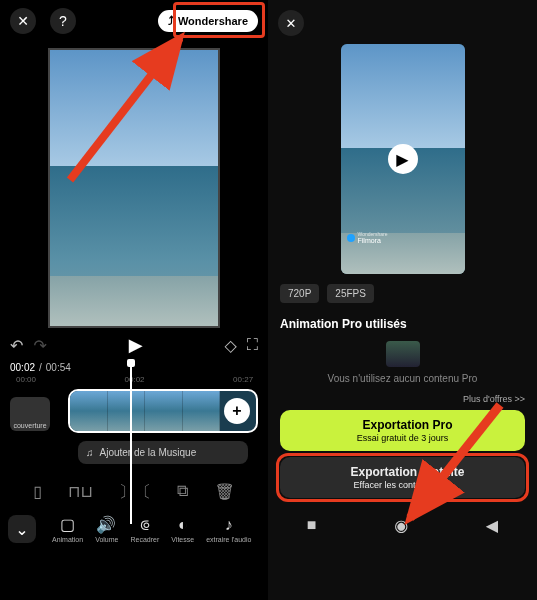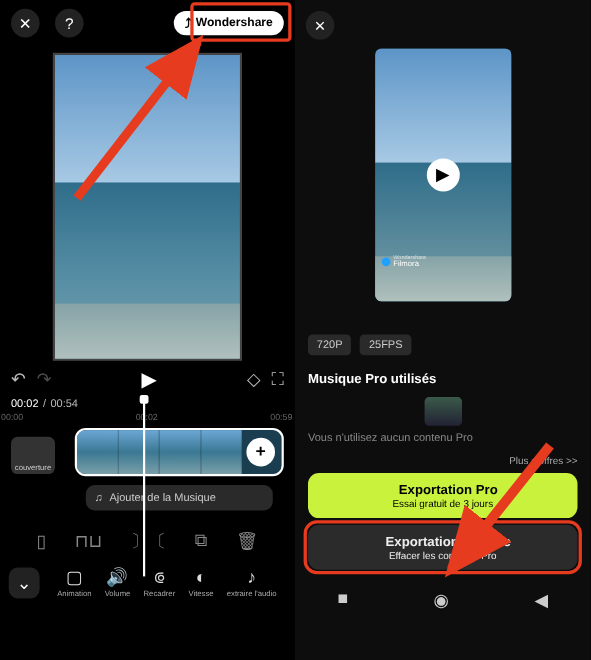--- a/index.html
+++ b/index.html
@@ -22,21 +22,21 @@
   .shore { position:absolute; bottom:0; left:0; right:0; height:18%; background: linear-gradient(#86a3a7, #b0c0bd); }
   .arrow { position:absolute; pointer-events:none; }
 
   .transport { display:flex; align-items:center; gap:10px; padding:6px 10px; }
   .transport .spacer { flex:1; }
   .tbtn { color:#bbb; font-size:16px; cursor:pointer; }
   .play { font-size:18px; color:#fff; }
 
   .timecode { font-size:10px; color:#bbb; padding:0 10px; display:flex; gap:4px;}
   .timecode .cur { color:#fff; }
-  .ruler { position:relative; height:10px; margin:2px 1px 4px; font-size:8px; color:#666; }
+  .ruler { position:relative; height:10px; margin:2px 16px 4px; font-size:8px; color:#666; }
   .ruler span { position:absolute; top:0; }
 
   .timeline { position:relative; padding:0 10px; }
   .cover-chip { position:absolute; left:10px; top:8px; width:40px; height:34px; background:#333; border-radius:6px; font-size:7px; color:#ccc; display:flex; align-items:flex-end; justify-content:center; padding-bottom:2px; }
   .clip { margin-left:58px; height:44px; border:2px solid #fff; border-radius:10px; display:flex; align-items:center; overflow:hidden; background:#1a3d4f; position:relative; }
   .clip .tag { position:absolute; top:-11px; left:4px; display:flex; gap:4px; }
   .pill { background:#555; color:#eee; font-size:7px; padding:1px 4px; border-radius:6px; }
   .thumb { flex:1; height:100%; background: linear-gradient(#6ca7d6 0%, #3a7893 50%, #7a9fa8 100%); border-right:1px solid rgba(0,0,0,.2);}
   .addbtn { min-width:26px; height:26px; margin:0 6px 0 4px; background:#fff; color:#000; border-radius:50%; display:flex; align-items:center; justify-content:center; font-size:16px; font-weight:700; cursor:pointer;}
   .music { margin:8px 10px 0 68px; background:#2a2a2a; border-radius:8px; padding:6px 8px; font-size:10px; color:#ccc; display:flex; align-items:center; gap:6px; cursor:pointer;}
@@ -57,24 +57,24 @@
   .r-preview { position:relative; width:124px; height:230px; margin:8px auto 0; background:#1a3d4f; border-radius:6px; overflow:hidden; }
   .r-preview .sky2 { position:absolute; top:0; left:0; right:0; height:45%; background:linear-gradient(#5d95c7,#a7c9e4); }
   .r-preview .sea2 { position:absolute; top:45%; left:0; right:0; bottom:0; background:linear-gradient(#2f6d8a,#7a9fa8); }
   .r-preview .shore2 { position:absolute; bottom:0; left:0; right:0; height:18%; background:linear-gradient(#86a3a7,#b0c0bd); }
   .r-play { position:absolute; top:50%; left:50%; transform:translate(-50%,-50%); width:30px; height:30px; background:#fff; border-radius:50%; display:flex; align-items:center; justify-content:center; color:#000; cursor:pointer;}
   .wm { position:absolute; bottom:30px; left:6px; font-size:7px; color:#fff; display:flex; align-items:center; gap:3px; }
   .wm .dot { width:8px; height:8px; background:#1fa2ff; border-radius:50%; }
 
   .section { padding:0 12px; }
   .row { display:flex; align-items:center; justify-content:space-between; font-size:12px; color:#ddd; padding:8px 0;}
-  .chips { display:flex; gap:8px; padding-bottom:8px;margin-top:20px;}
+  .chips { display:flex; gap:8px; padding-bottom:8px;}
   .chip { background:#2a2a2a; color:#ccc; font-size:10px; padding:4px 8px; border-radius:4px; cursor:pointer;}
   .sub { font-size:12px; color:#fff; font-weight:600; padding:6px 0 4px;}
-  .probox { color:#888; font-size:10px; padding:6px 0 10px;}
+  .probox { text-align:center; color:#888; font-size:10px; padding:6px 0 10px;}
   .box-ic { width:34px; height:26px; margin:0 auto 6px; background:linear-gradient(#3a5a4a,#223); border-radius:4px; }
   .more { text-align:right; font-size:9px; color:#aaa; padding-right:12px; cursor:pointer;}
 
   .cta { margin:6px 12px; border-radius:10px; text-align:center; padding:8px 0; cursor:pointer; }
   .cta .t1 { font-size:12px; font-weight:700;padding-left:10px; }
   .cta .t2 { font-size:9px; margin-top:1px;}
   .cta-pro { background:#c9f23d; color:#000; }
   .cta-free { background:#2b2b2b; color:#eee; position:relative;}
   .hl-free { top:-4px; left:-4px; right:-4px; bottom:-4px; border:3px solid #e63b1f; border-radius:12px; position:absolute; pointer-events:none;}
 
@@ -124,21 +124,21 @@
   </div>
 
   <div class="timecode">
     <span class="cur">00:02</span>
     <span>/</span>
     <span>00:54</span>
   </div>
   <div class="ruler">
     <span style="left:0">00:00</span>
     <span style="left:46%">00:02</span>
-    <span style="left:92%">00:59</span>
+    <span style="left:92%">00:27</span>
   </div>
 
   <div class="timeline">
     <div class="cover-chip">
       <span>couverture</span>
     </div>
     <div class="clip">
       <div class="tag">
         <span class="pill">6.2s</span>
         <span class="pill">⟳ </span>
@@ -205,21 +205,21 @@
         </span>
       </div>
     </div>
   </div>
 
   <div class="section">
     <div class="chips">
       <div class="chip">720P</div>
       <div class="chip">25FPS</div>
     </div>
-    <div class="sub">Musique Pro utilisés</div>
+    <div class="sub">Animation Pro utilisés</div>
     <div class="probox">
       <div class="box-ic"></div>
       <span>Vous n'utilisez aucun contenu Pro</span>
     </div>
   </div>
   <div class="more">Plus d'offres &gt;&gt;</div>
 
   <div class="cta cta-pro">
     <div class="t1">Exportation Pro</div>
     <div class="t2">Essai gratuit de 3 jours</div>

